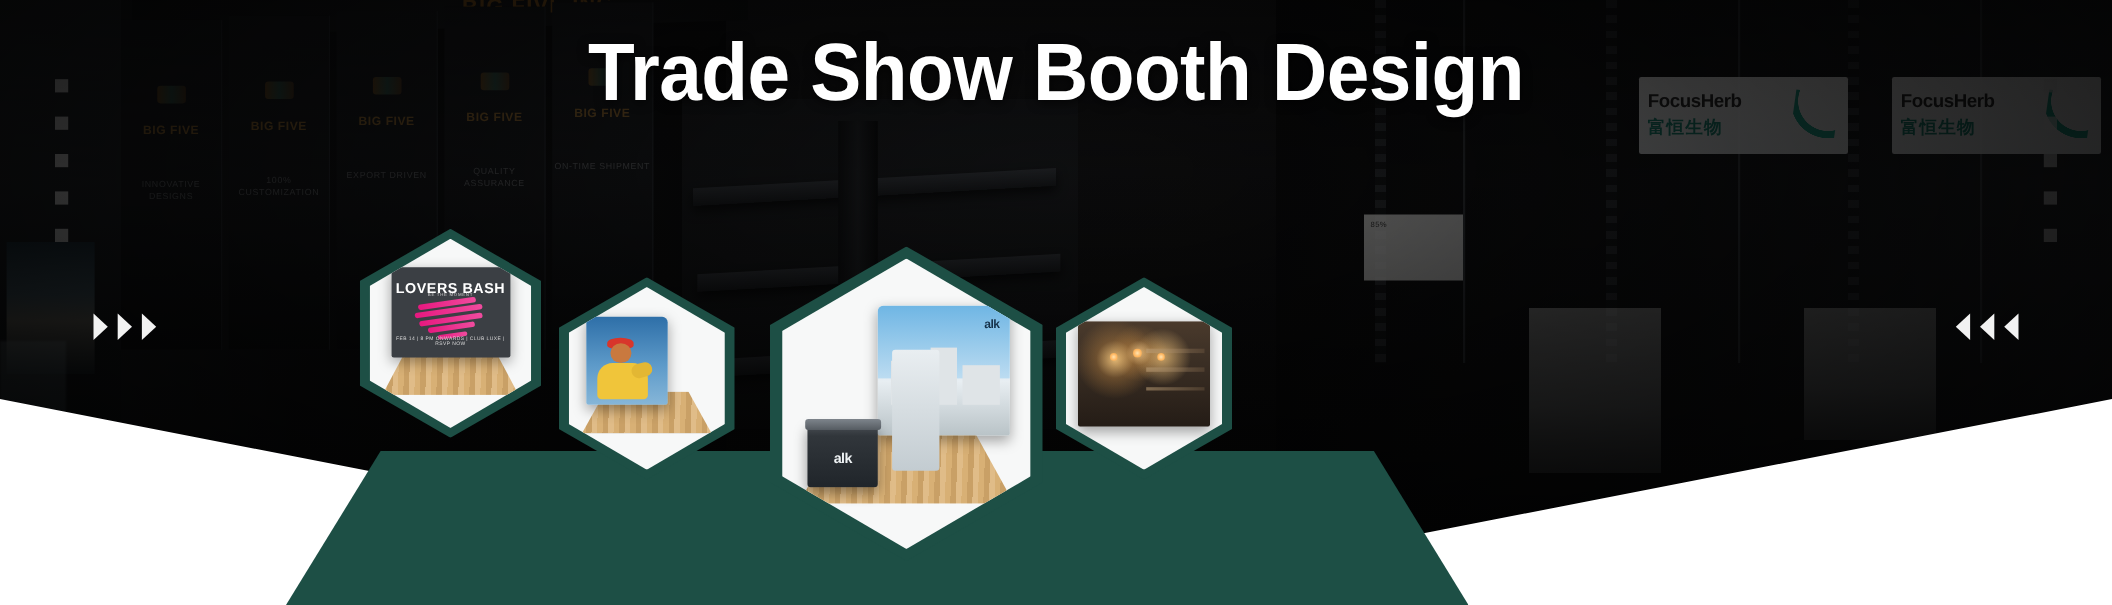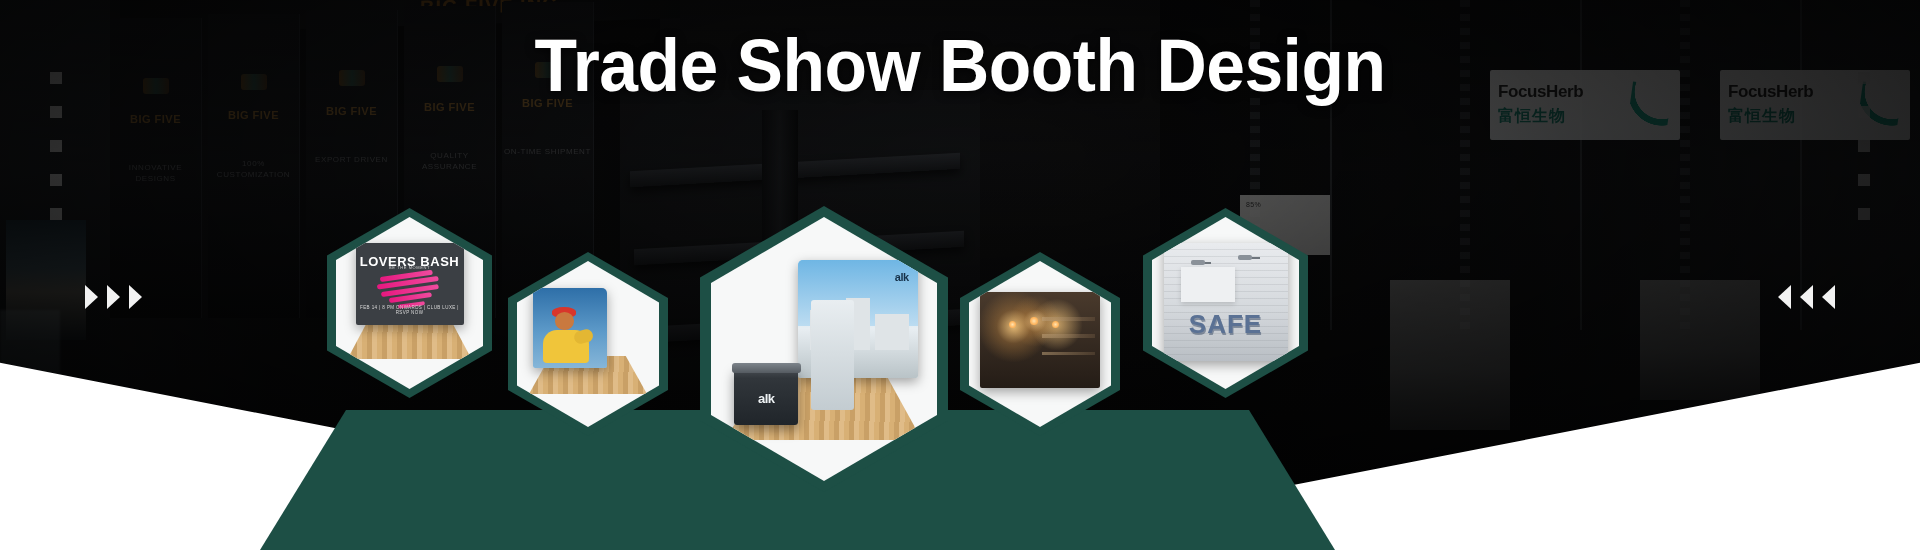--- a/index.html
+++ b/index.html
@@ -469,21 +469,21 @@
           <div class="backwall pt" style="width:74px; height:80px; top:0; left:36%;">
             <div class="cap"></div>
             <div class="head"></div>
             <div class="body"></div>
             <div class="arm"></div>
           </div>
         </div>
       </div>
     </div>
 
-    <div class="hex big" style="left:700px; top:206px; width:248px; height:286px;">
+    <div class="hex big" style="left:700px; top:224px; width:248px; height:286px;">
       <div class="hex-inner">
         <div class="booth" style="width:214px;height:190px;">
           <div class="floor" style="width:196px; height:64px; bottom:4px;"></div>
 
           <div class="backwall alk-wall" style="width:120px; height:118px; top:6px; left:66%;">
             <div class="sky-b"></div>
             <div class="bldg" style="left:10%;  width:26%; height:34%;"></div>
             <div class="bldg" style="left:40%;  width:20%; height:44%;"></div>
             <div class="bldg" style="left:64%;  width:28%; height:30%;"></div>
             <div class="logo">alk</div>
@@ -506,33 +506,19 @@
             <div class="shelfline" style="top:44%;"></div>
             <div class="shelfline" style="top:62%;"></div>
             <div class="lamp" style="left:24%; top:30%;"></div>
             <div class="lamp" style="left:42%; top:26%;"></div>
             <div class="lamp" style="left:60%; top:30%;"></div>
           </div>
         </div>
       </div>
     </div>
 
-    <div class="hex" style="left:1143px; top:208px; width:165px; height:190px;">
-      <div class="hex-inner">
-        <div class="booth" style="width:140px;height:124px;">
-          <div class="backwall safe" style="width:124px; height:118px; top:2px; border-radius:2px;">
-            <div class="sw"></div>
-            <div class="lamp-arm" style="left:24%; top:16%; width:14%;"></div>
-            <div class="lamp-head" style="left:22%; top:14%;"></div>
-            <div class="lamp-arm" style="left:62%; top:12%; width:16%;"></div>
-            <div class="lamp-head" style="left:60%; top:10%;"></div>
-            <div class="stxt">SAFE</div>
-          </div>
-        </div>
-      </div>
-    </div>
 
   </div>
 
   <span class="hidden-text">&gt;&gt;&gt;</span>
   <span class="hidden-text">&lt;&lt;&lt;</span>
 
 </div>
 
 </body></html>

